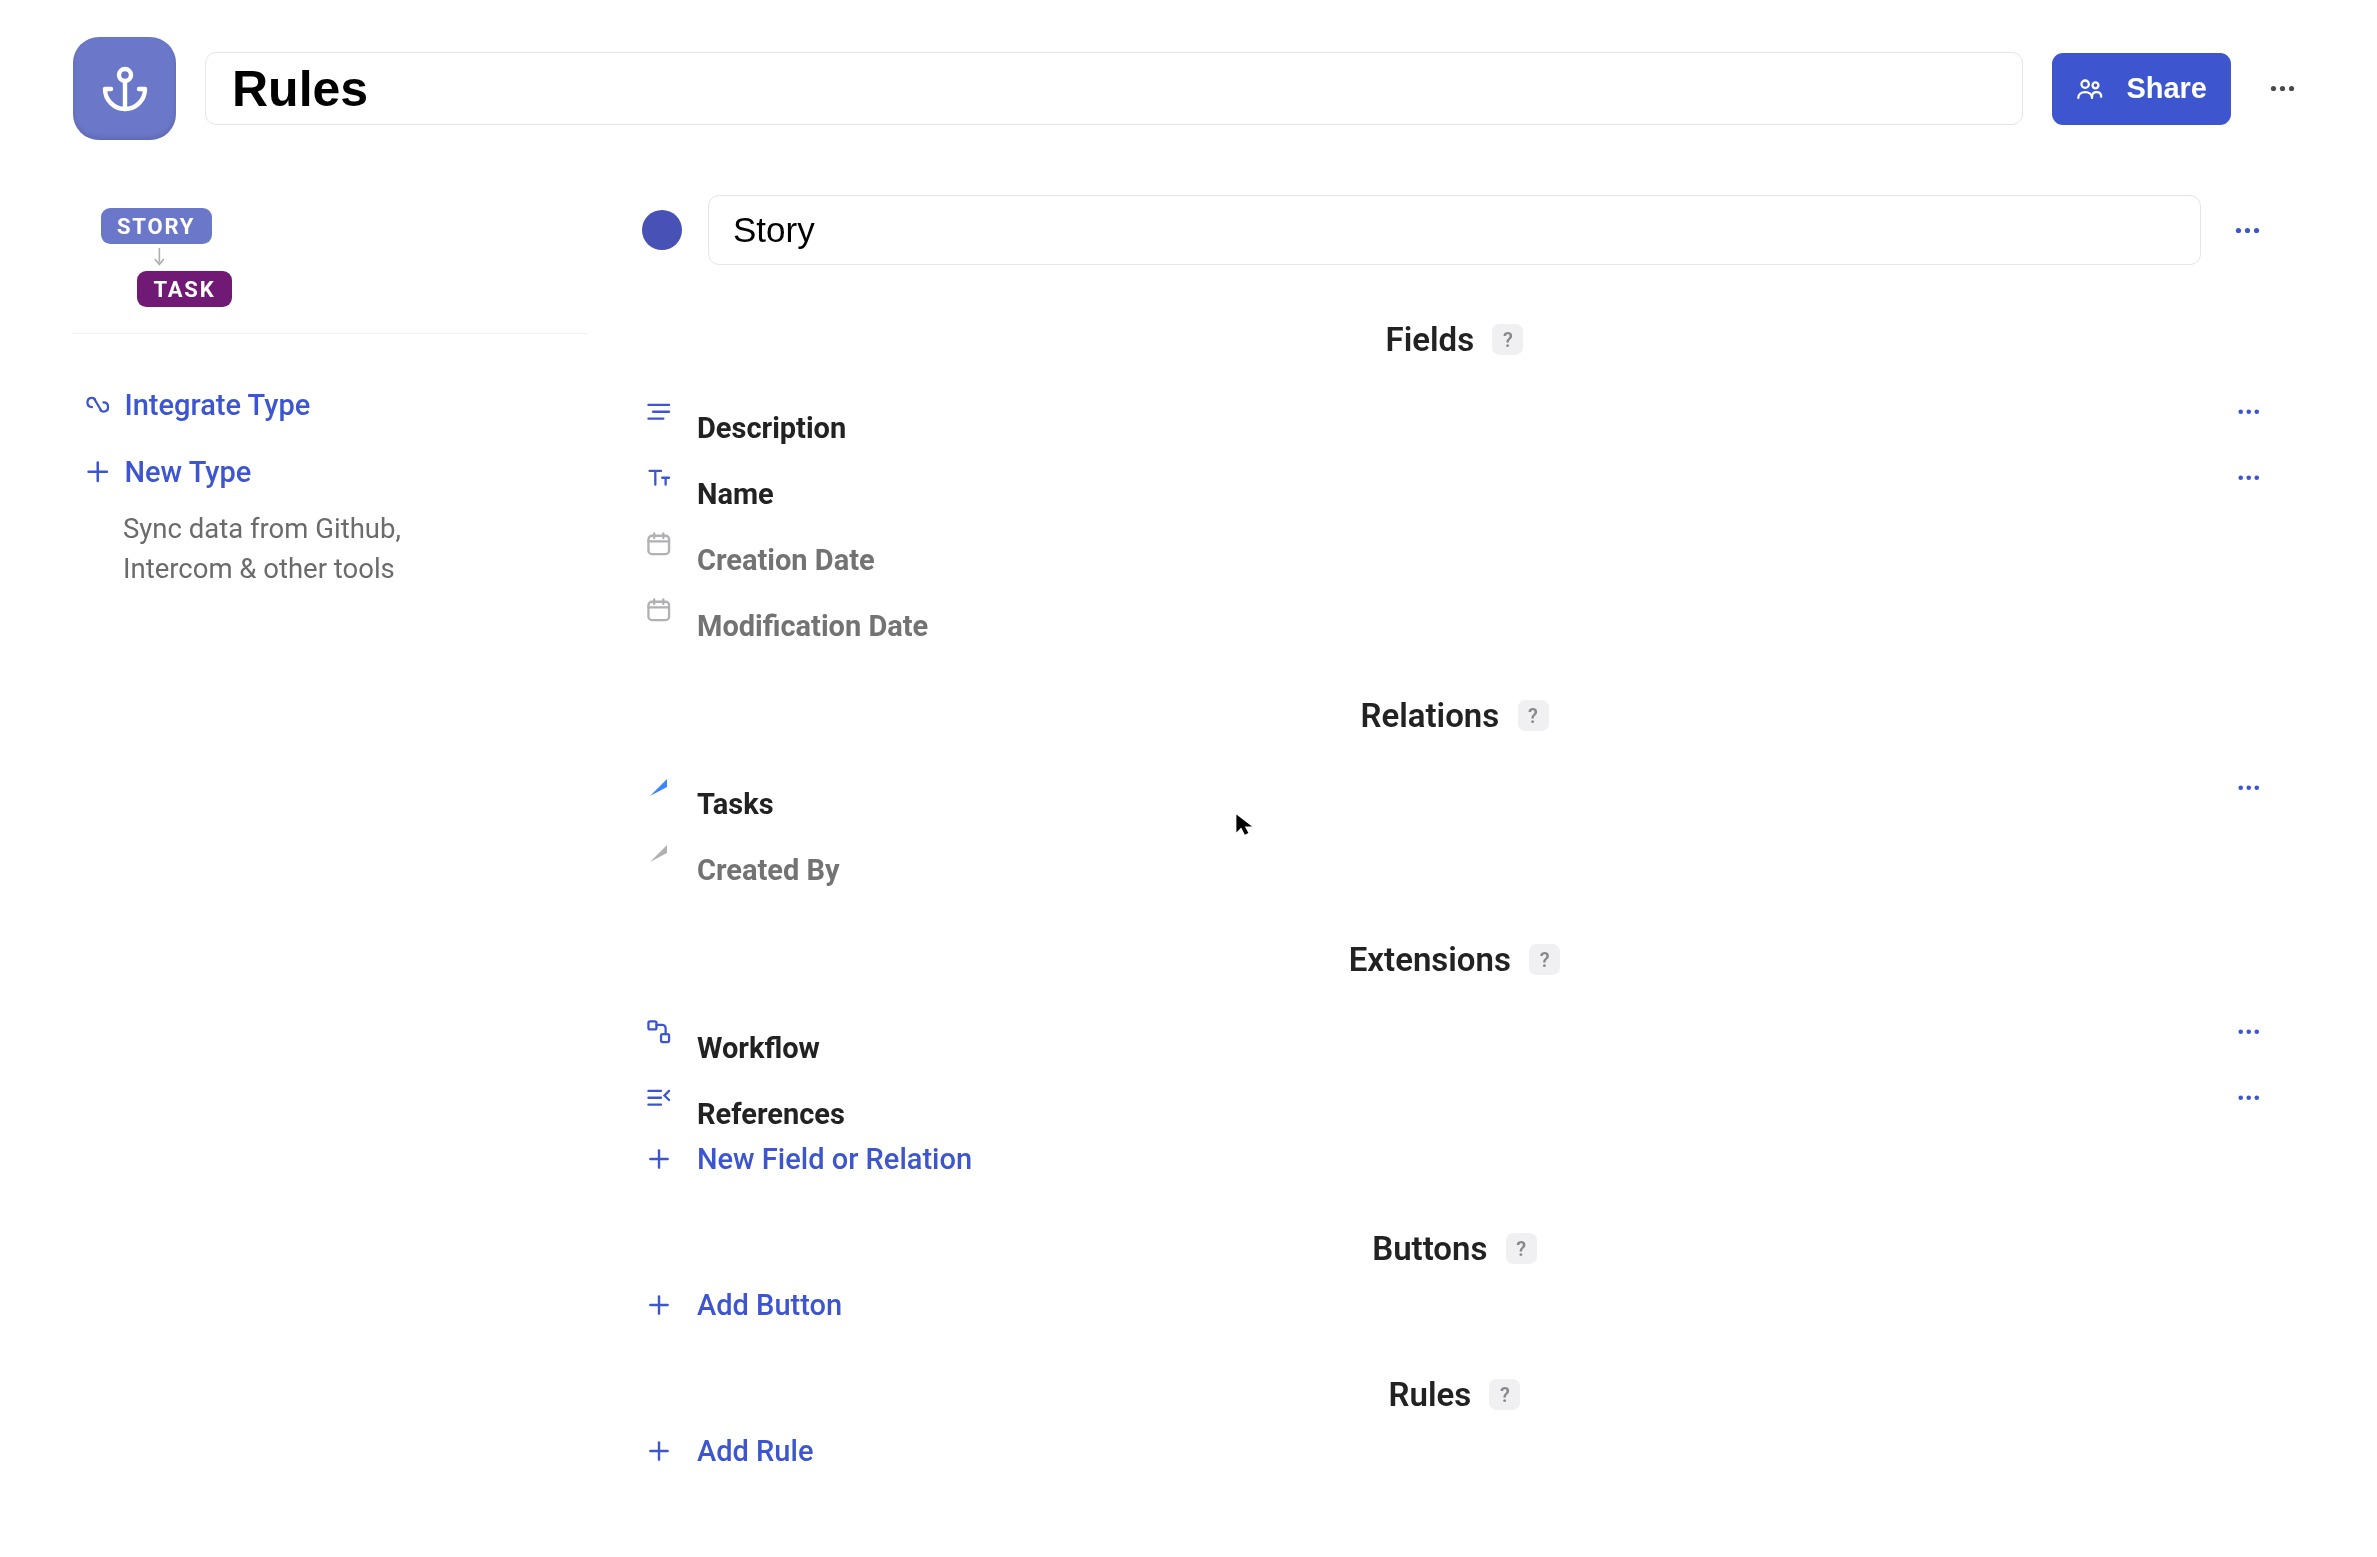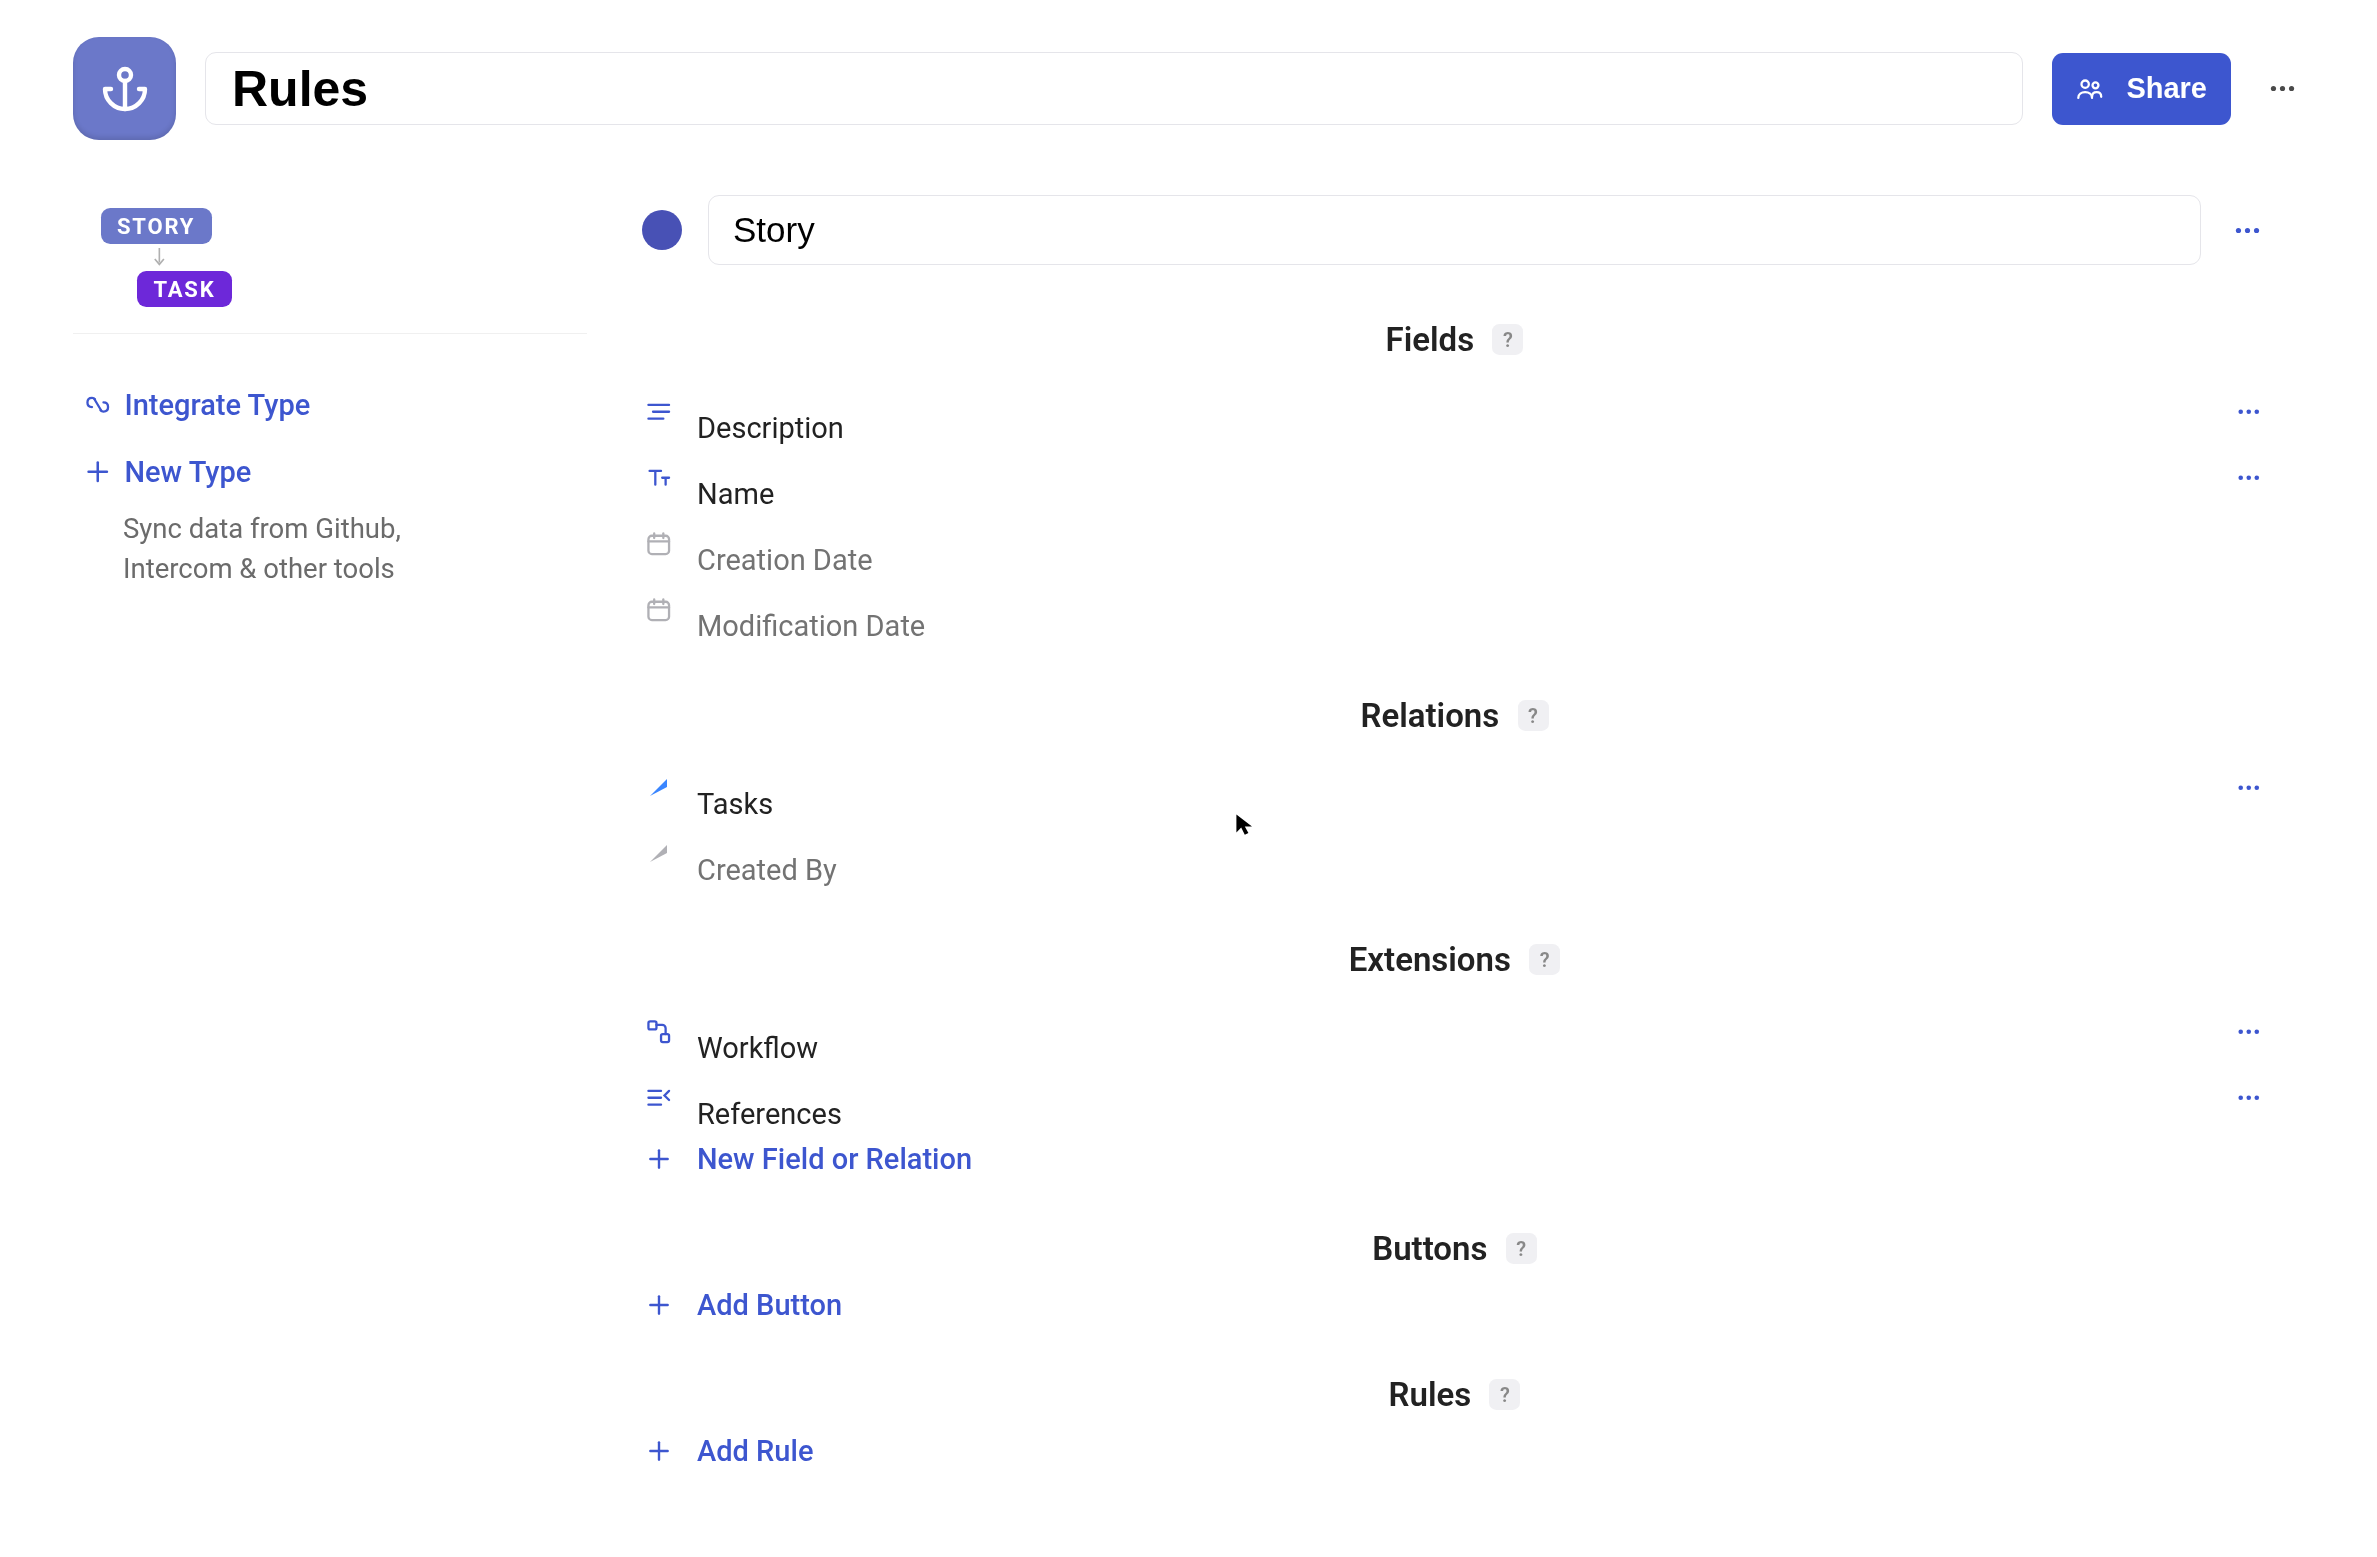--- a/index.html
+++ b/index.html
@@ -92,21 +92,21 @@
     letter-spacing: 1.8px;
     color: #fff;
     text-transform: uppercase;
     cursor: pointer;
   }
   .chip-story {
     background: #6b78c9;
     margin-left: 27.5px;
   }
   .chip-task {
-    background: #6d28d9;
+    background: #701a75;
     margin-left: 64px;
   }
   .tree-connector {
     display: flex;
     flex-direction: column;
     align-items: center;
     width: 14.7px;
     margin-left: 79px;
     margin-top: 3.7px;
     margin-bottom: 3.7px;
@@ -204,21 +204,21 @@
     width: 33px;
     display: flex;
     align-items: center;
     justify-content: center;
     color: #3d56cf;
     flex-shrink: 0;
   }
   .row-icon.muted { color: #b0b0b5; }
   .row-label {
     font-size: 29px;
-    font-weight: 400;
+    font-weight: 700;
     color: #222;
     margin-top: 32px;
   }
   .row-label.muted { color: #737373; }
   .row-actions {
     margin-left: auto;
     color: #3d56cf;
     cursor: pointer;
     width: 37px;
     display: flex;

